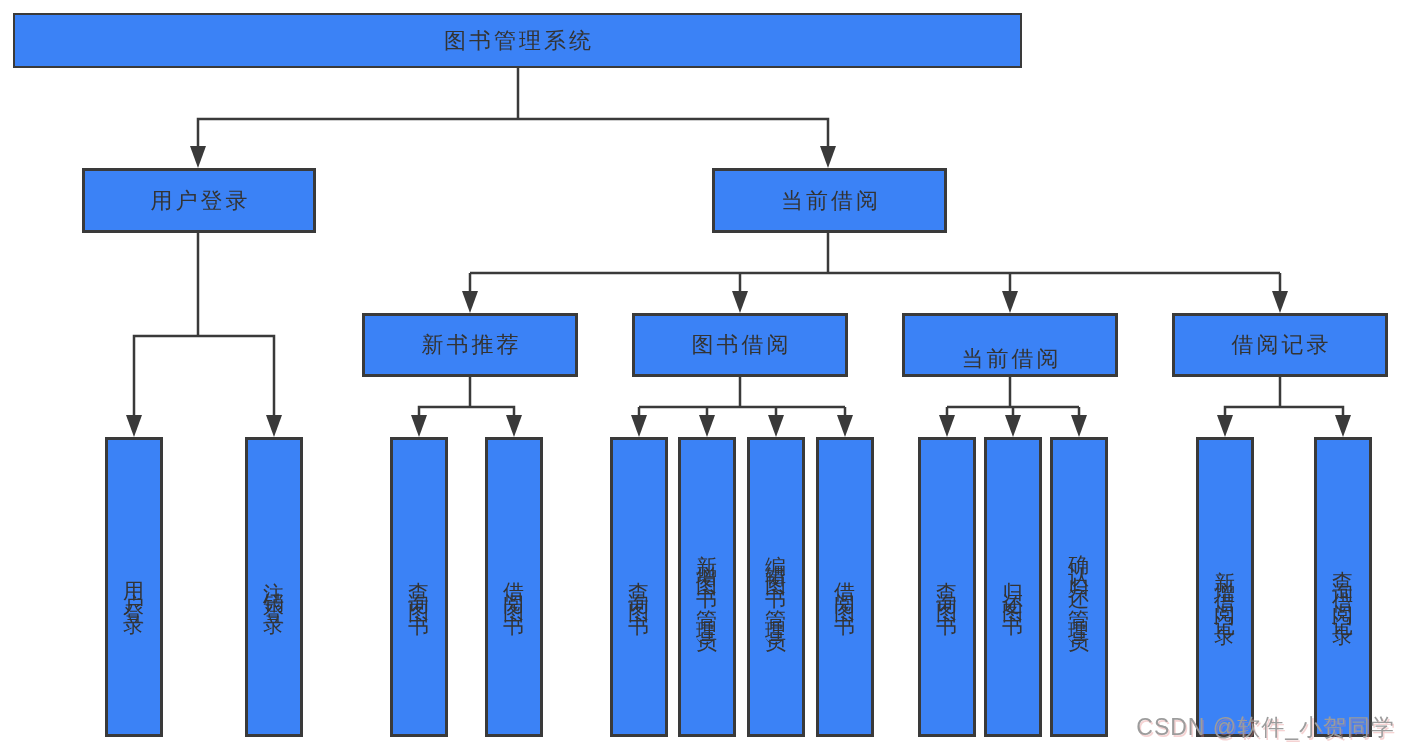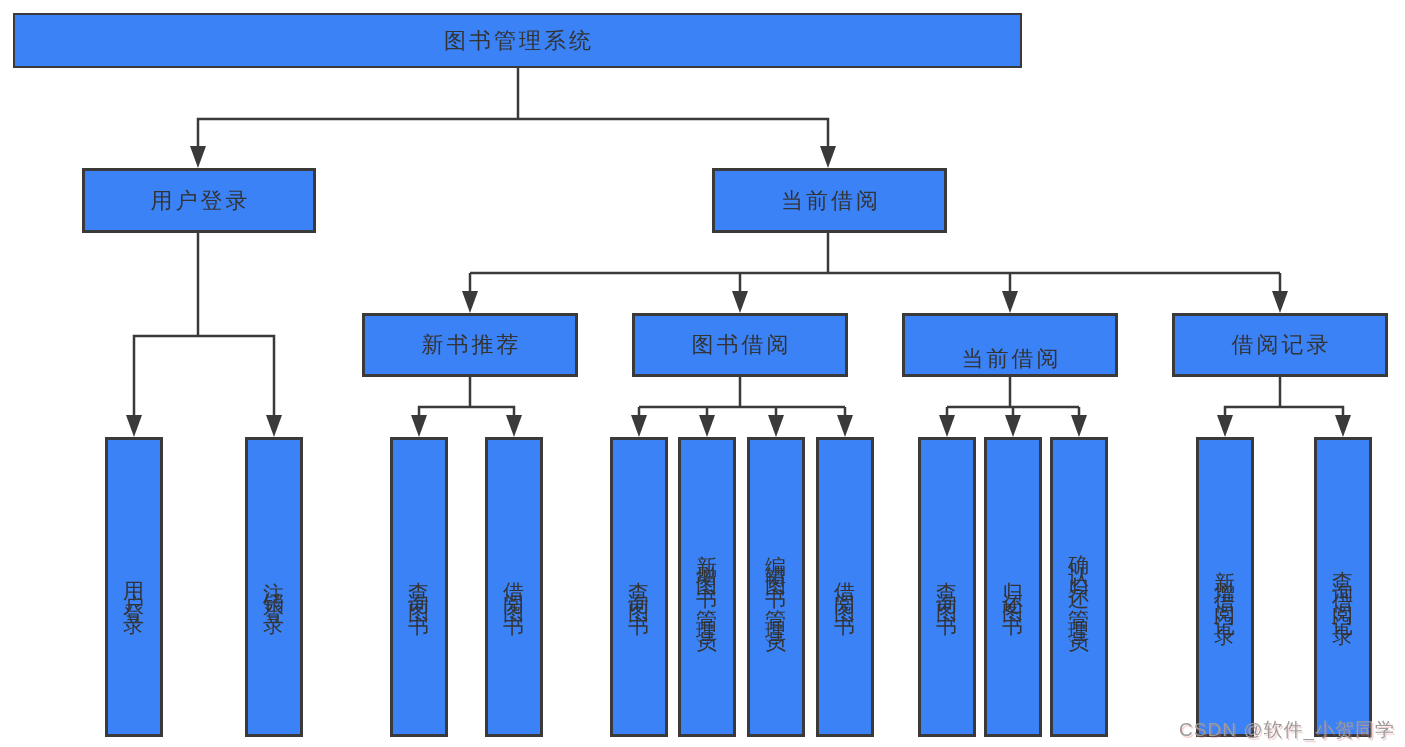--- a/index.html
+++ b/index.html
@@ -43,21 +43,21 @@
     font-size: 21px;
     letter-spacing: 11px;
     color: #333333;
     line-height: 1;
     white-space: nowrap;
   }
   .watermark {
     position: absolute;
     right: 10px;
     bottom: 4px;
-    font-size: 19px;
+    font-size: 23px;
     letter-spacing: 1px;
     color: #9c9c9c;
     text-shadow: 1.5px 1.5px 0 rgba(225, 130, 130, 0.35);
     z-index: 5;
     white-space: nowrap;
   }
 </style>
 </head>
 <body>
 

